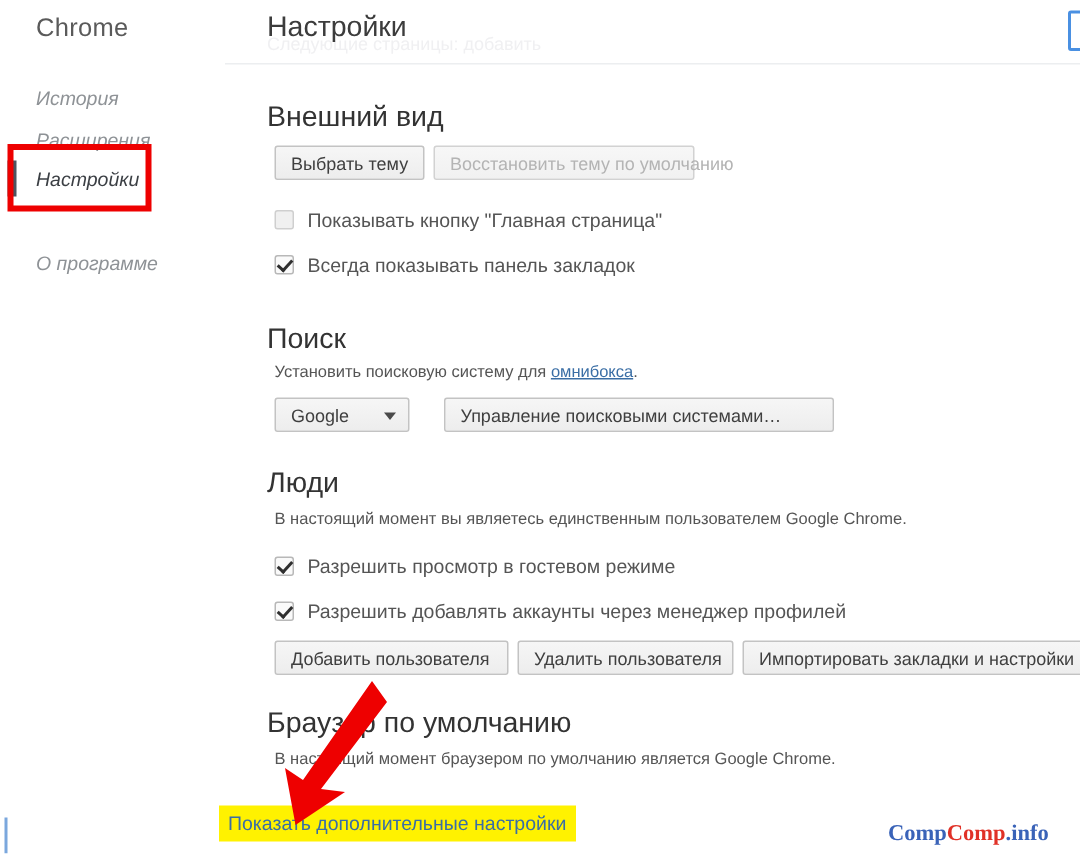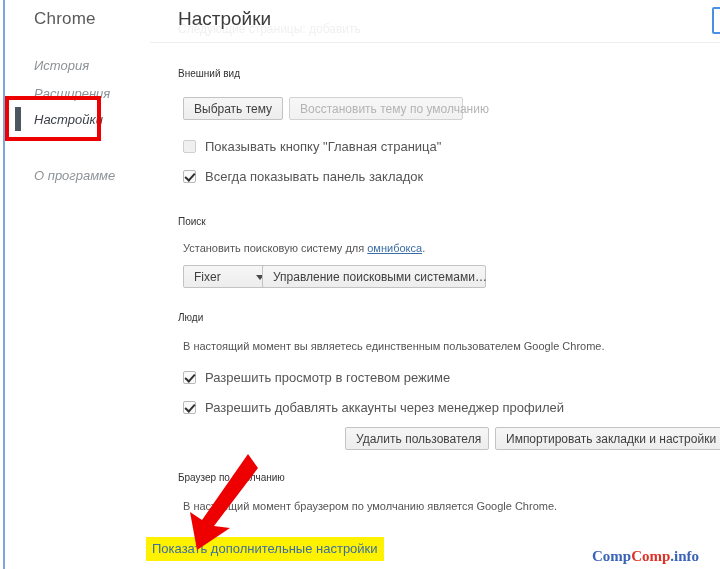--- a/index.html
+++ b/index.html
@@ -12,21 +12,21 @@
   #page { position: relative; width: 720px; height: 569px; background: #fff; }
 
   
   .edge-line {
     position: absolute; left: 3px; top: 0; width: 2px; height: 569px;
     background: #7ba7dd;
   }
 
   
   .sidebar {
-    position: absolute; left: 10px; top: 0; width: 150px; height: 545px;
+    position: absolute; left: 0; top: 0; width: 150px; height: 545px;
     background: #fff;
   }
   .brand {
     position: absolute; left: 24px; top: 9px;
     font-size: 17px; color: #5a5a5a; font-weight: 400;
     letter-spacing: .2px;
   }
   .nav-item {
     position: absolute; left: 0; width: 150px; height: 26px;
     display: flex; align-items: center;
@@ -70,21 +70,21 @@
   .search-box {
     position: absolute; left: 562px; top: 7px;
     width: 40px; height: 27px;
     border: 2px solid #4a90e2; border-radius: 2px;
     background: #fff;
   }
 
   
   .section-title {
     position: absolute; left: 28px;
-    font-size: 10px; color: #333; font-weight: 400;
+    font-size: 19px; color: #333; font-weight: 400;
   }
   .body-text {
     position: absolute; left: 33px;
     font-size: 11px; color: #555; white-space: nowrap;
   }
   .link { color: #3a6ea5; text-decoration: underline; }
 
   .btn {
     position: absolute; height: 23px;
     background: linear-gradient(#f6f6f6, #ededed);
@@ -198,41 +198,44 @@
       <span class="cb-label">Всегда показывать панель закладок</span>
     </div>
 
     <div class="section-title" style="top:216px">Поиск</div>
 
     <div class="body-text" style="top:242px">
       <span>Установить поисковую систему для </span><span class="link">омнибокса</span><span>.</span>
     </div>
 
     <div class="btn select" style="left:33px; top:265px; width:90px;">
-      <span>Fixer</span>
+      <span>Google</span>
       <span class="caret"></span>
     </div>
-    <div class="btn" style="left:112px; top:265px; width:224px;">
+    <div class="btn" style="left:146px; top:265px; width:260px;">
       <span>Управление поисковыми системами…</span>
     </div>
 
     <div class="section-title" style="top:312px">Люди</div>
 
     <div class="body-text" style="top:340px">В настоящий момент вы являетесь единственным пользователем Google Chrome.</div>
 
     <div class="cb-row" style="top:370px">
       <span class="cb checked"></span>
       <span class="cb-label">Разрешить просмотр в гостевом режиме</span>
     </div>
 
     <div class="cb-row" style="top:400px">
       <span class="cb checked"></span>
       <span class="cb-label">Разрешить добавлять аккаунты через менеджер профилей</span>
     </div>
 
+    <div class="btn" style="left:33px; top:427px; width:156px;">
+      <span>Добавить пользователя</span>
+    </div>
     <div class="btn" style="left:195px; top:427px; width:144px;">
       <span>Удалить пользователя</span>
     </div>
     <div class="btn" style="left:345px; top:427px; width:258px;">
       <span>Импортировать закладки и настройки</span>
     </div>
 
     <div class="section-title" style="top:472px">Браузер по умолчанию</div>
     <div class="body-text" style="top:500px">В настоящий момент браузером по умолчанию является Google Chrome.</div>
 

